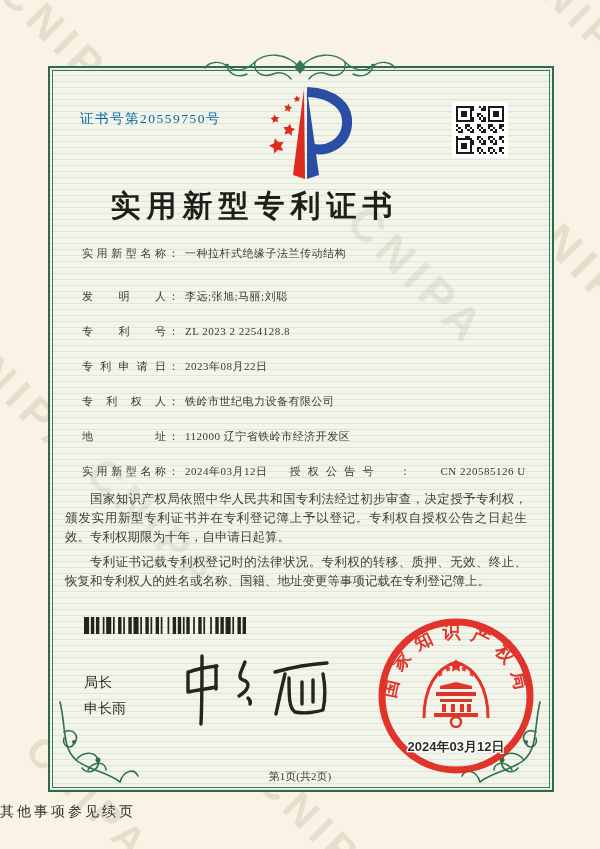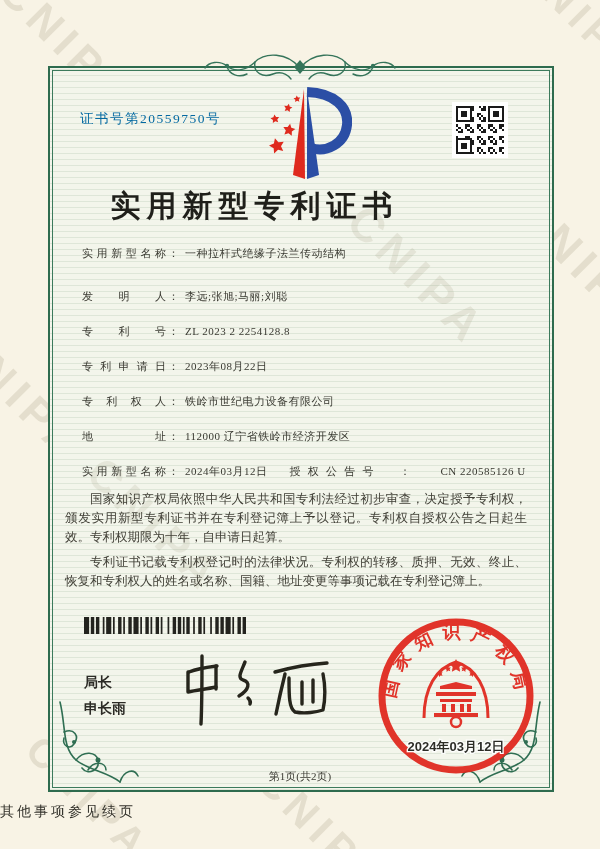--- a/index.html
+++ b/index.html
@@ -39,21 +39,21 @@
   .val{letter-spacing:0.5px;}
   .pair{display:flex;align-items:baseline;}
   .pair2{margin-left:22px;gap:24px;}
   
   #paras{position:absolute;left:65px;top:490px;width:462px;}
   #paras p{margin:0 0 6px 0;text-indent:2em;font-size:12.5px;line-height:19px;
            text-align:justify;color:#403f36;}
   
   #barcode{position:absolute;left:84px;top:617px;}
   #signer{position:absolute;left:84px;top:669px;font-family:"Liberation Sans",sans-serif;
-          font-weight:bold;font-size:14px;line-height:26px;color:#2c2b26;}
+          font-weight:normal;font-size:14px;line-height:26px;color:#2c2b26;}
   #signature{position:absolute;left:175px;top:642px;}
   #seal{position:absolute;left:370px;top:614px;}
   #page-num{position:absolute;left:48px;width:504px;top:769px;text-align:center;
             font-size:11px;color:#3c3c34;}
   #note{position:absolute;left:0;width:600px;top:803px;
         font-size:14px;letter-spacing:3px;color:#33322b;}
 </style>
 </head>
 <body>
 

